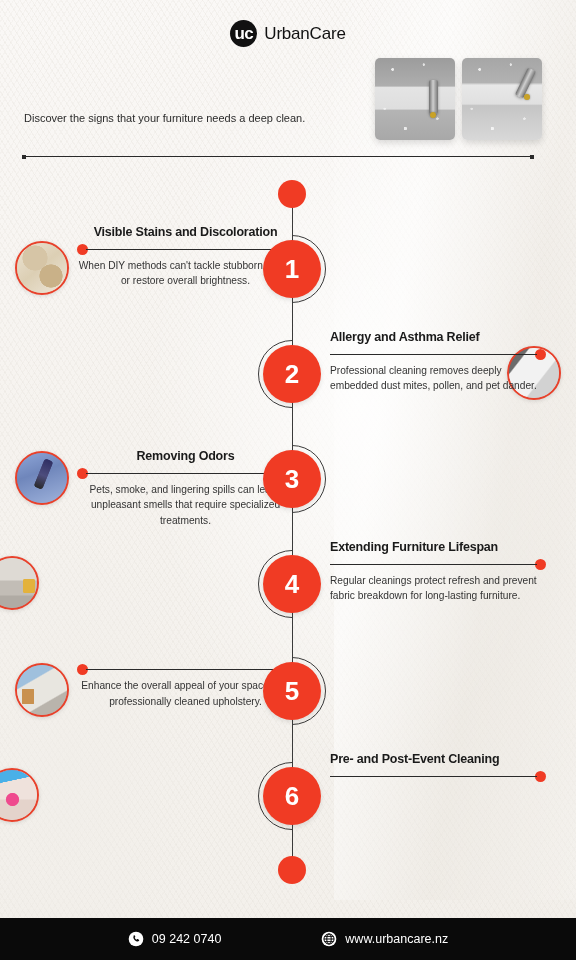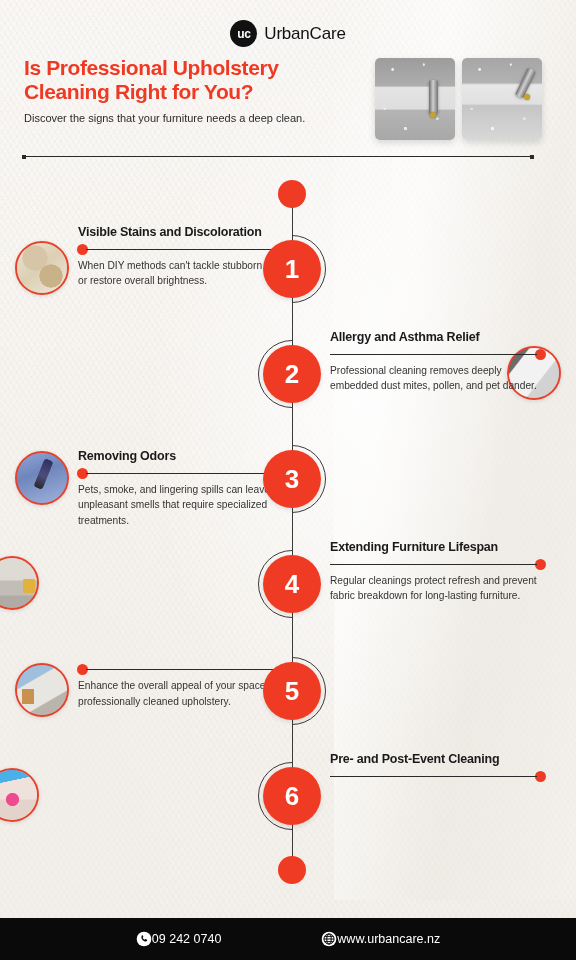--- a/index.html
+++ b/index.html
@@ -29,21 +29,21 @@
     pointer-events:none;
   }
 
   .page{ position:relative; width:576px; height:960px; }
 
   
   .logo-row{ position:absolute; top:20px; left:0; width:576px; display:flex; justify-content:center; align-items:center; gap:7px; }
   .logo-mark{
     width:27px; height:27px; border-radius:50%; background:#111;
     display:flex; align-items:center; justify-content:center;
-    color:#fff; font-size:12px; font-weight:bold; letter-spacing:-.5px;
+    color:#fff; font-size:17px; font-weight:bold; letter-spacing:-.5px;
   }
   .logo-text{ font-size:17px; font-weight:normal; color:#111; letter-spacing:-.2px; }
 
   .headline{
     position:absolute; left:24px; top:56px; width:320px;
     font-size:21px; line-height:1.16; font-weight:bold;
     color:#EE3A24; letter-spacing:-.4px;
   }
   .subhead{
     position:absolute; left:24px; top:110px; width:300px;
@@ -113,21 +113,21 @@
     z-index:3;
   }
   .num-arc{
     position:absolute; left:258px; width:68px; height:68px; border-radius:50%;
     border:1.3px solid #3a3a3a; z-index:1;
   }
   .num-arc.right{ clip-path:polygon(50% 0, 118% 0, 118% 100%, 50% 100%); }
   .num-arc.left{  clip-path:polygon(50% 0, -18% 0, -18% 100%, 50% 100%); }
 
   .content{ position:absolute; width:215px; }
-  .content.left{ left:78px; text-align:left; }
+  .content.left{ left:78px; text-align:center; }
   .content.right{ left:330px; }
 
   .step-title{
     font-size:12.5px; font-weight:bold; color:#1a1a1a;
     line-height:1.32; letter-spacing:-.2px;
   }
   .rule-row{ position:relative; height:11px; margin-top:3px; }
   .rule-row .rule{ position:absolute; top:5px; height:1.3px; background:#2a2a2a; }
   .rule-row .dot{
     position:absolute; top:0; width:11px; height:11px; border-radius:50%;
@@ -197,38 +197,37 @@
     content:""; position:absolute; left:38%; top:46%;
     width:13px; height:13px; border-radius:50%; background:#ef4a8e; z-index:2;
   }
 
   
   .footer{
     position:absolute; left:0; bottom:0; width:576px; height:42px;
     background:#0a0a0a; display:flex; align-items:center; justify-content:center;
     gap:100px;
   }
-  .f-item{ display:flex; align-items:center; color:#fff; font-size:12.5px; }
+  .f-item{ display:flex; align-items:center; gap:8px; color:#fff; font-size:12.5px; }
   .f-icon{ width:16px; height:16px; flex:0 0 16px; }
   .f-icon svg{ display:block; width:16px; height:16px; fill:#fff; }
 </style>
 </head>
 <body>
 
 <div class="page">
 
   <div class="bg-texture"></div>
   <div class="bg-drape"></div>
 
   <div class="logo-row">
     <div class="logo-mark">uc</div>
     <div class="logo-text">UrbanCare</div>
   </div>
 
-  <div class="headline">Is Professional Upholstery Cleaning Right for You?</div>
   <div class="subhead">Discover the signs that your furniture needs a deep clean.</div>
 
   <div class="hero-imgs">
     <div class="hero-card hero-a">
       <div class="speck"></div>
       <div class="hero-tool"></div>
       <div class="hero-knob"></div>
     </div>
     <div class="hero-card hero-b">
       <div class="speck"></div>

